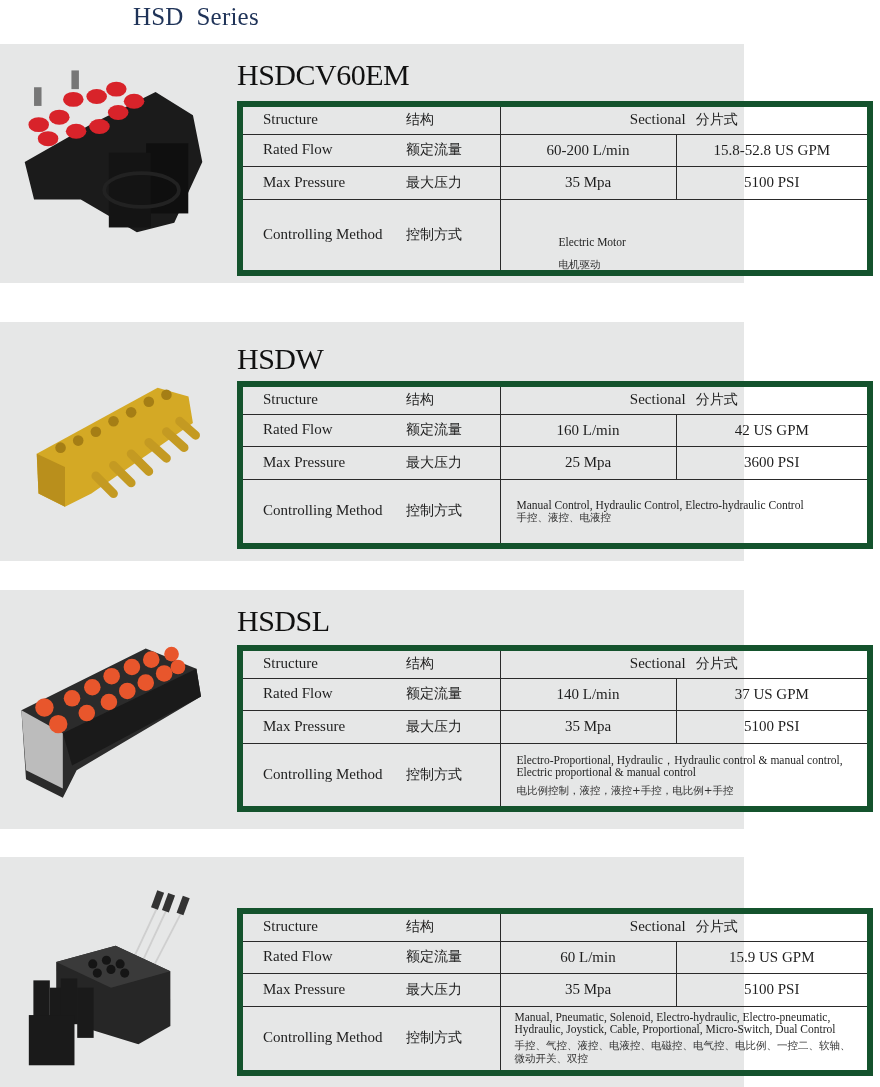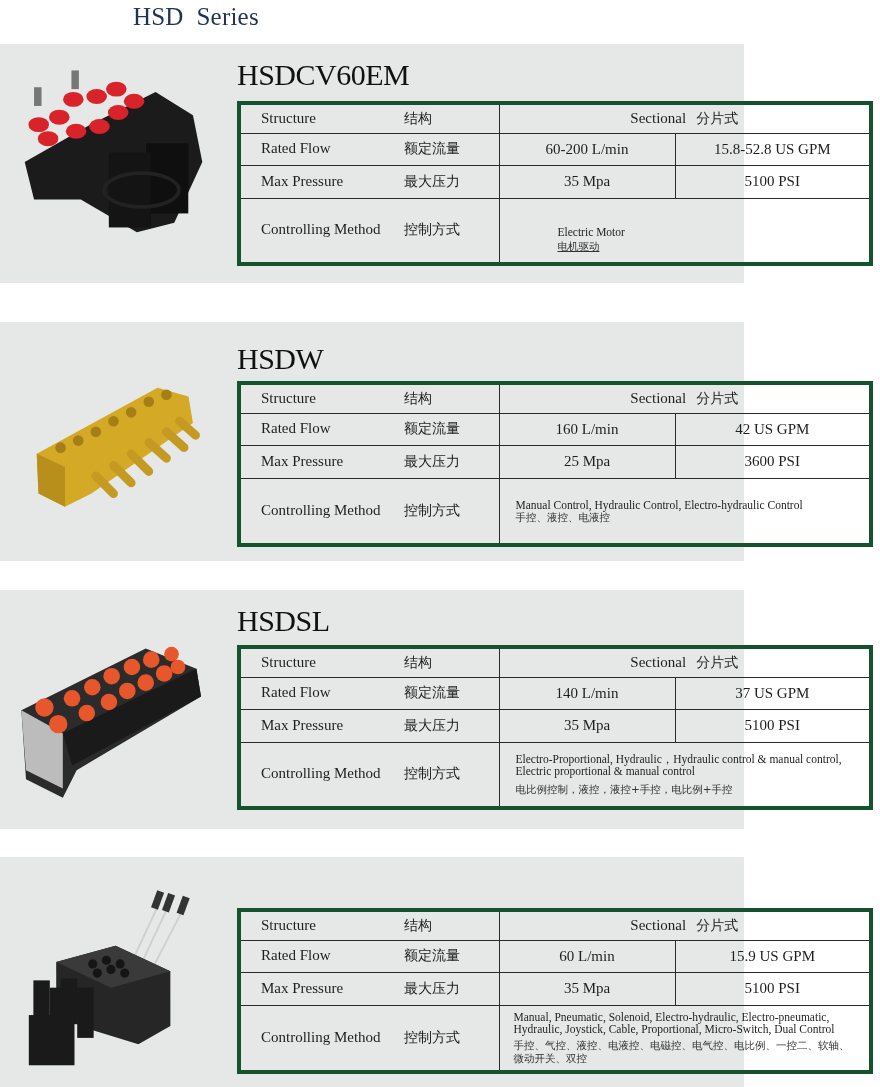--- a/index.html
+++ b/index.html
@@ -6,21 +6,21 @@
   html, body { width: 880px; height: 1087px; background: #ffffff; overflow: hidden; }
   body { font-family: "Liberation Serif", "DejaVu Serif", serif; color: #1a1a1a; position: relative; }
 
   .page-header { position: absolute; left: 0; top: 0; width: 772px; height: 44px; background: #ffffff; }
   .page-title { position: absolute; left: 133px; top: 3px; font-size: 25px; color: #1f3358; letter-spacing: 0.2px; white-space: pre; }
 
   .product { position: absolute; left: 0; width: 744px; background: #e6e7e7; }
   .product-name { position: absolute; left: 237px; font-size: 30px; color: #111; letter-spacing: -0.5px; line-height: 1; }
   .product-image { position: absolute; left: 6px; }
 
-  table.spec { position: absolute; left: 237px; width: 636px; border-collapse: collapse; border: 4px solid #14532d; font-size: 15px; color: #1e1e1e; }
+  table.spec { position: absolute; left: 237px; width: 636px; border-collapse: collapse; border: 6px solid #14532d; font-size: 15px; color: #1e1e1e; }
   table.spec td { border: 1.3px solid #2a2a2a; vertical-align: middle; }
   td.label { width: 260px; padding-left: 20px; position: relative; }
   td.label .en { display: inline-block; width: 143px; }
   td.label .zh { display: inline-block; font-family: "DejaVu Sans", sans-serif; font-size: 14px; }
   td.center { text-align: center; }
   td.center .zh { font-family: "DejaVu Sans", sans-serif; font-size: 14px; margin-left: 10px; }
   td.method { padding-left: 16px; font-size: 11.5px; line-height: 12px; }
   td.method .zh { font-family: "DejaVu Sans", sans-serif; font-size: 10.5px; color: #333; margin-top: 0; }
   .gap-white { position: absolute; left: 0; width: 880px; background: #ffffff; }
 </style>
@@ -66,23 +66,23 @@
       <td class="center" style="width:176px;">60-200 L/min</td>
       <td class="center">15.8-52.8 US GPM</td>
     </tr>
     <tr style="height:33px;">
       <td class="label"><span class="en">Max Pressure</span><span class="zh">最大压力</span></td>
       <td class="center">35 Mpa</td>
       <td class="center">5100 PSI</td>
     </tr>
     <tr style="height:66px;">
       <td class="label"><span class="en">Controlling Method</span><span class="zh">控制方式</span></td>
-      <td class="method" colspan="2" style="padding-left:58px;vertical-align:top;padding-top:27px;">
+      <td class="method" colspan="2" style="padding-left:58px;vertical-align:top;padding-top:36px;">
         <div>Electric Motor</div>
-        <div class="zh" style="margin-top:2px;text-decoration:underline;">电机驱动</div>
+        <div class="zh" style="margin-top:10px;">电机驱动</div>
       </td>
     </tr>
   </tbody>
     </table>
 </div>
 
 <div class="gap-white" style="top:283px;height:39px;"></div>
 
 <div class="product" style="top:322px;height:239px;">
   <div class="product-image" style="top:48px;width:215px;height:150px;">

